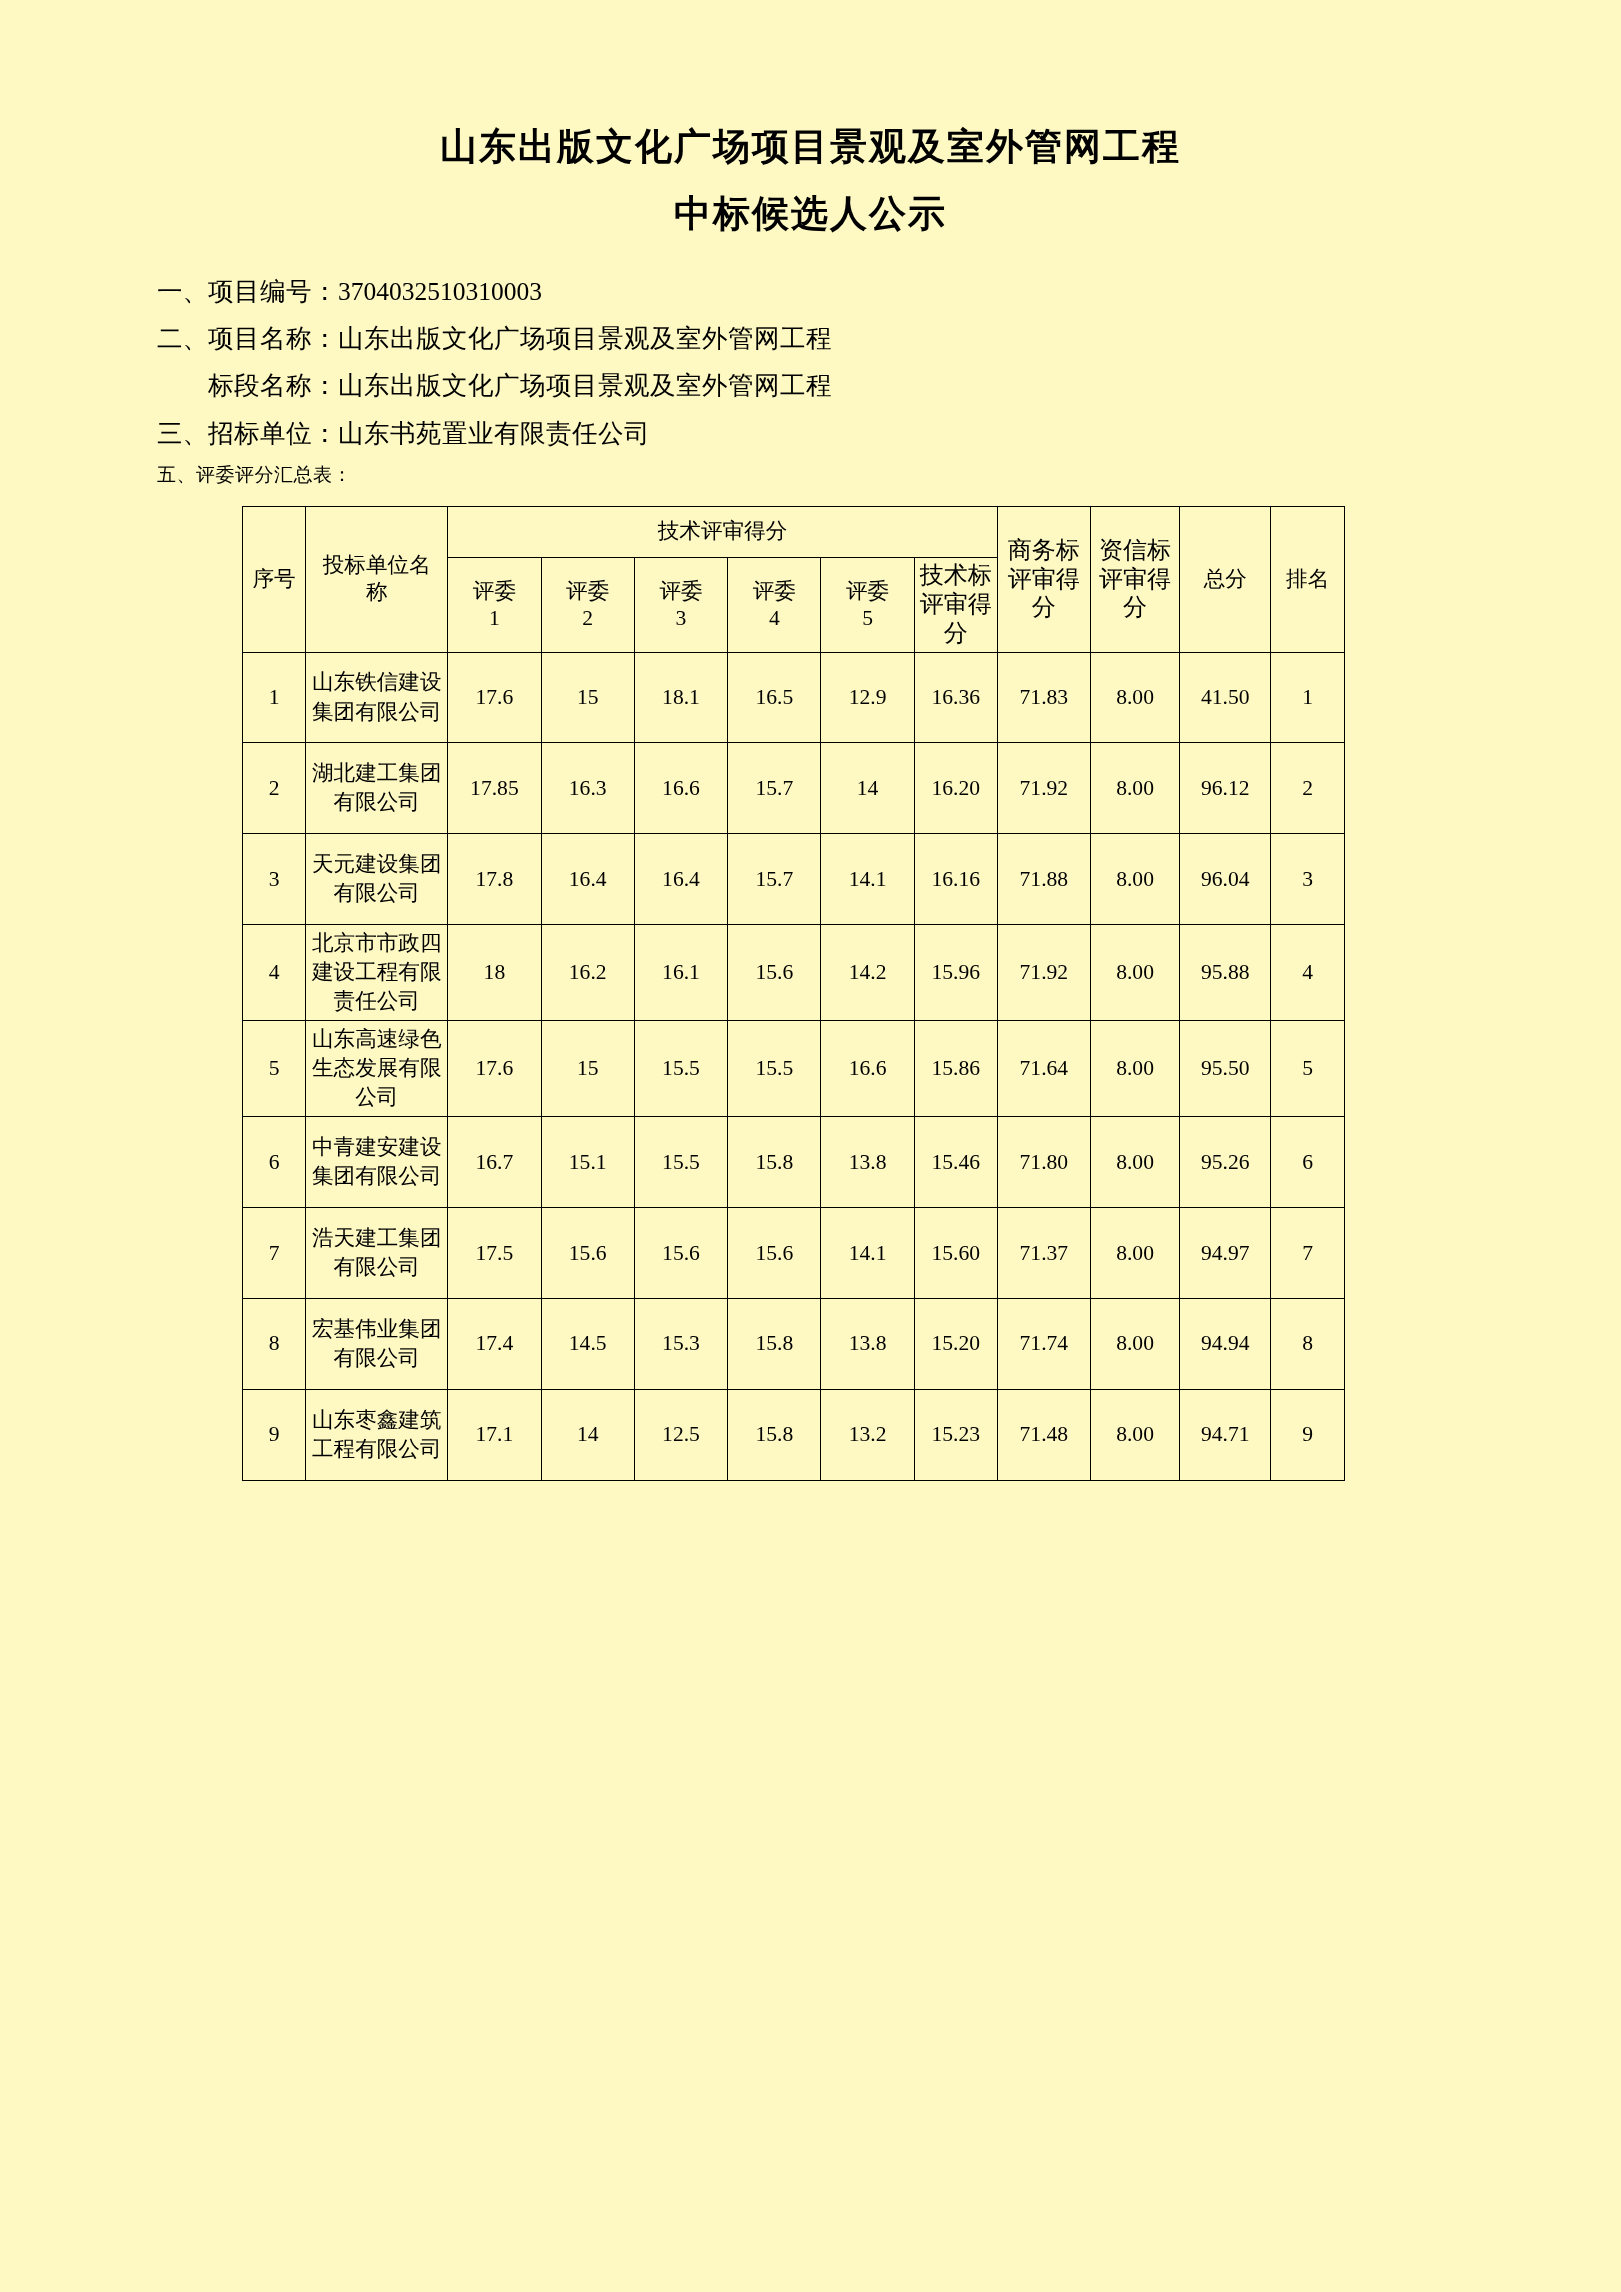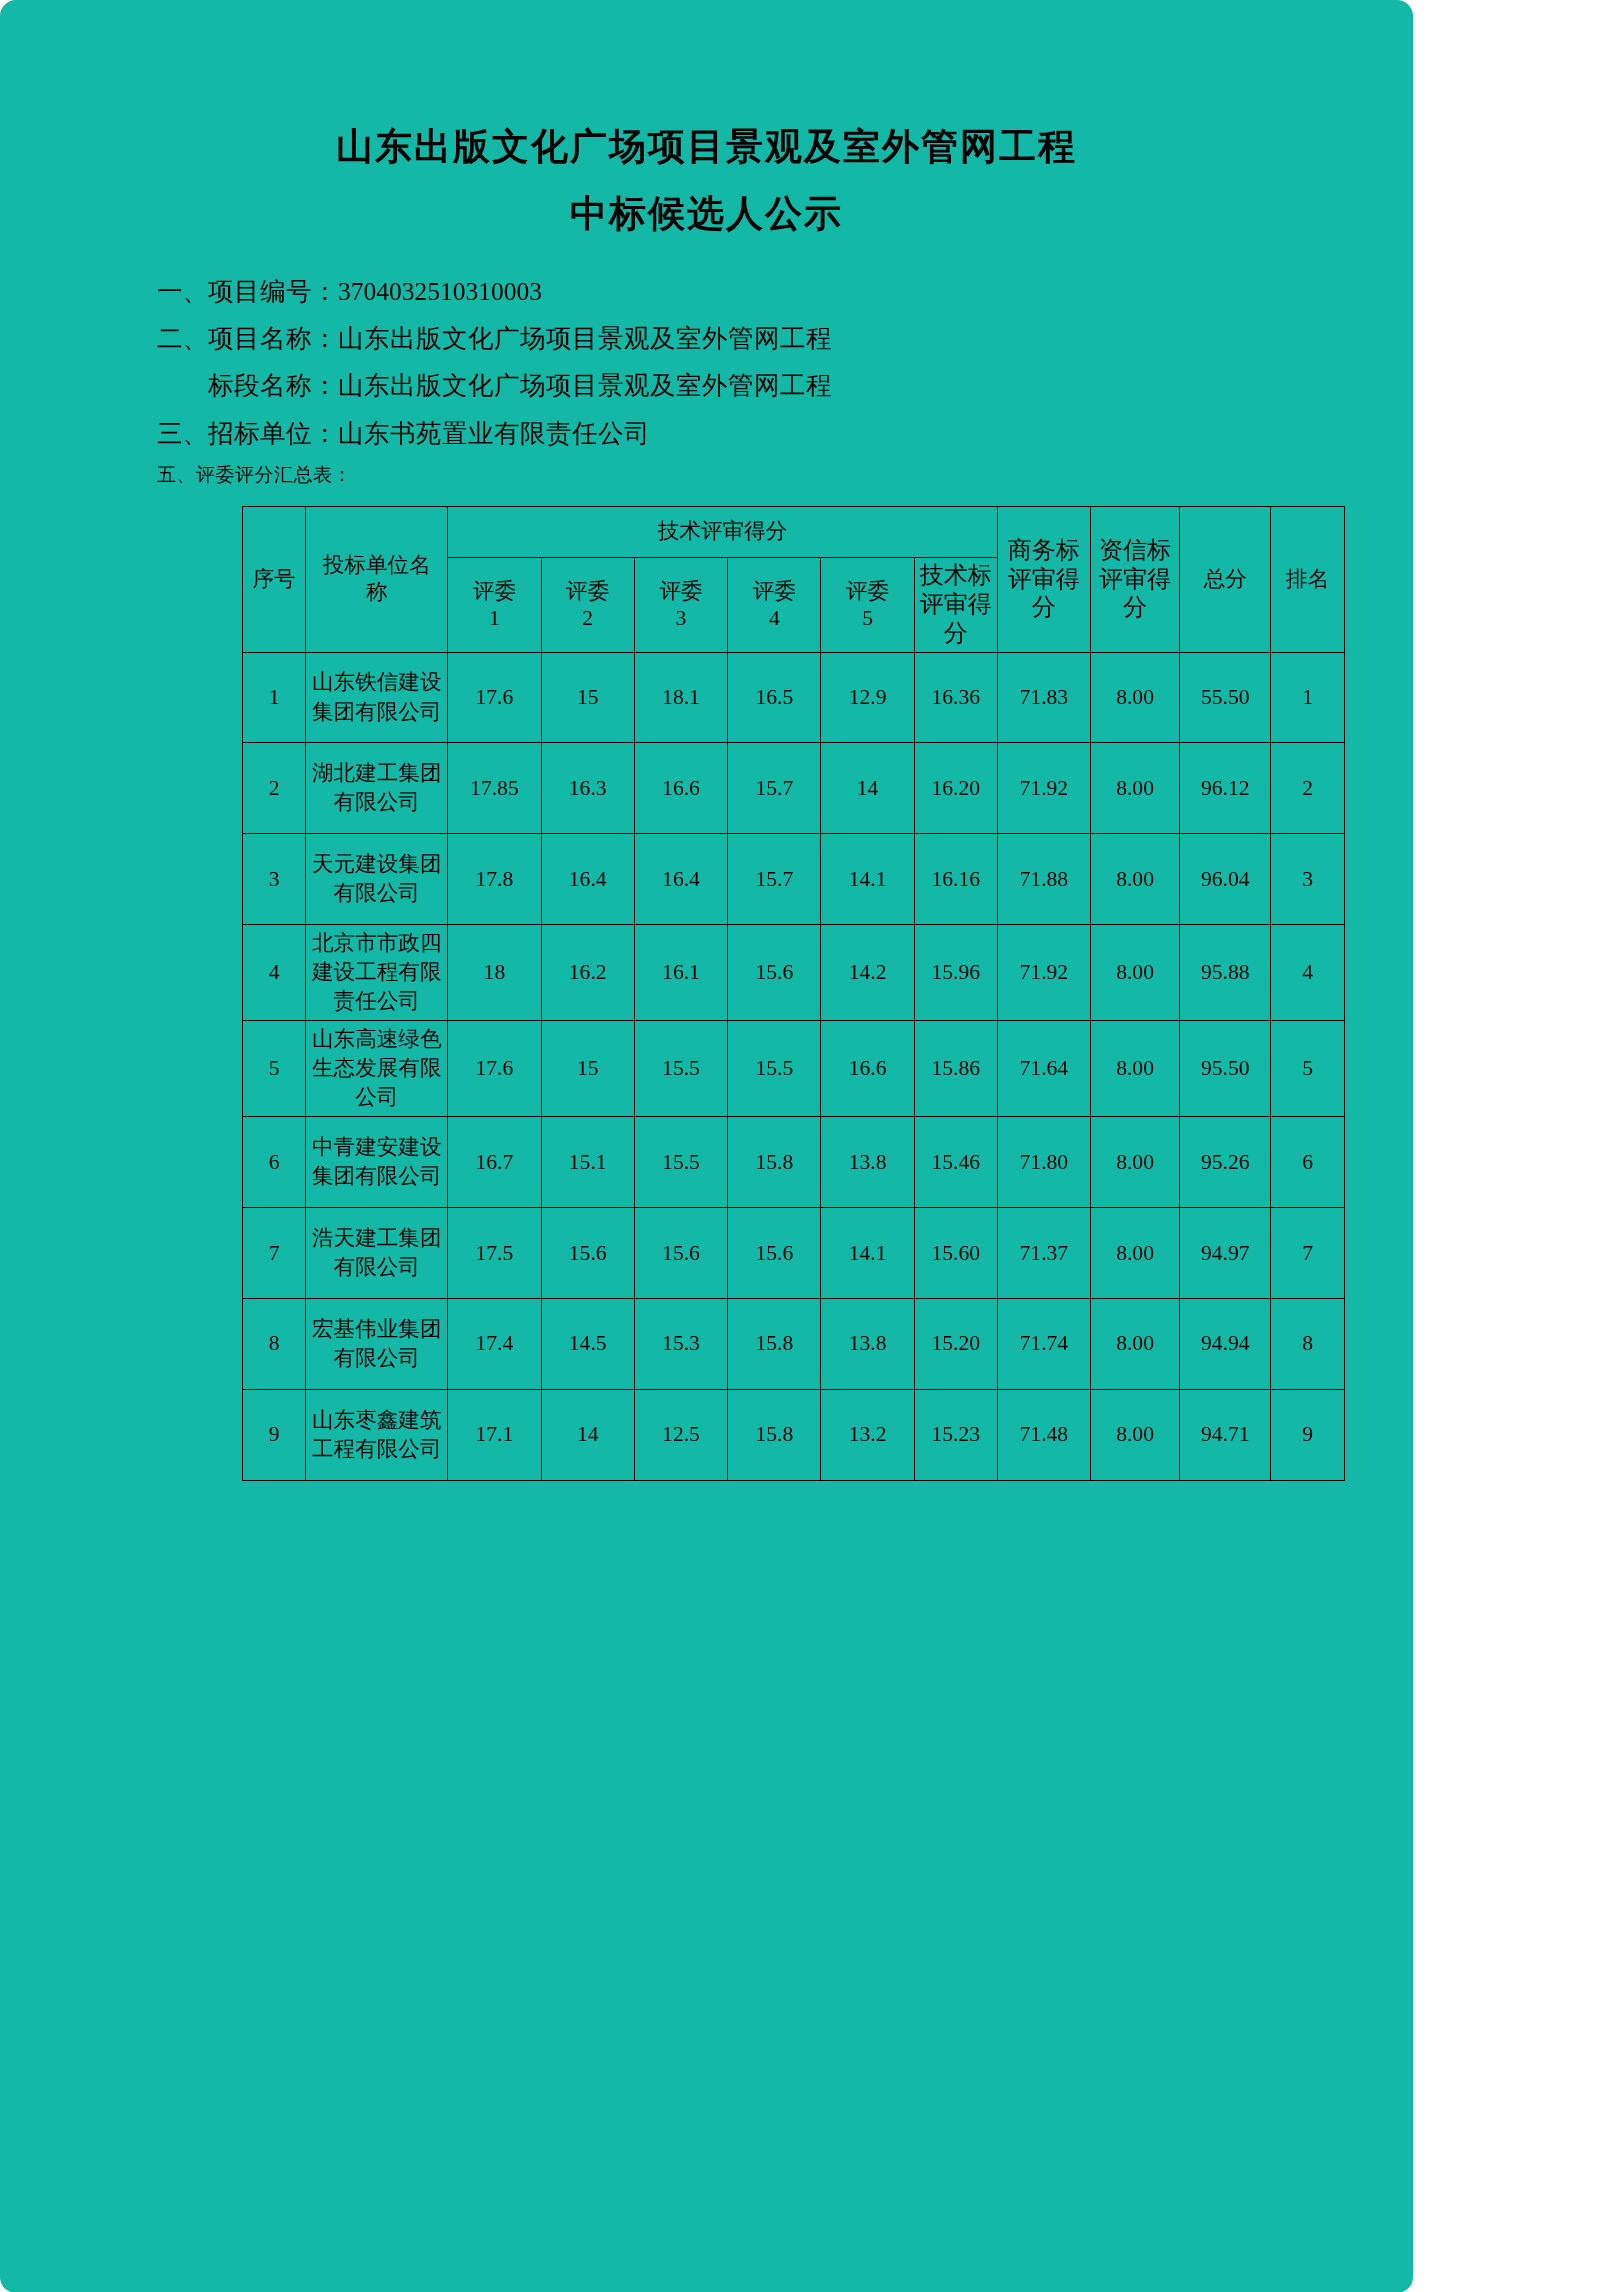--- a/index.html
+++ b/index.html
@@ -5,27 +5,26 @@
   html, body {
     margin: 0;
     padding: 0;
     background: #ffffff;
   }
   body {
     font-family: "Liberation Serif", "DejaVu Serif", serif;
     color: #000000;
   }
   .page {
-    width: 1413px;
+    width: 1621px;
     height: 2293px;
     box-sizing: border-box;
     padding: 118px 157px 0 157px;
     position: relative;
-    background: #14b8a6;
-    border-radius: 16px;
+    background: #fef9c3;
   }
   .doc-title {
     text-align: center;
     font-size: 37px;
     font-weight: bold;
     letter-spacing: 2px;
     line-height: 1.55;
     margin: 0;
   }
   .doc-title .line2 {
@@ -206,21 +205,21 @@
         <td>1</td>
         <td class="name-cell">山东铁信建设集团有限公司</td>
         <td>17.6</td>
         <td>15</td>
         <td>18.1</td>
         <td>16.5</td>
         <td>12.9</td>
         <td>16.36</td>
         <td>71.83</td>
         <td>8.00</td>
-        <td>55.50</td>
+        <td>41.50</td>
         <td>1</td>
       </tr>
       <tr class="data-row">
         <td>2</td>
         <td class="name-cell">湖北建工集团有限公司</td>
         <td>17.85</td>
         <td>16.3</td>
         <td>16.6</td>
         <td>15.7</td>
         <td>14</td>

